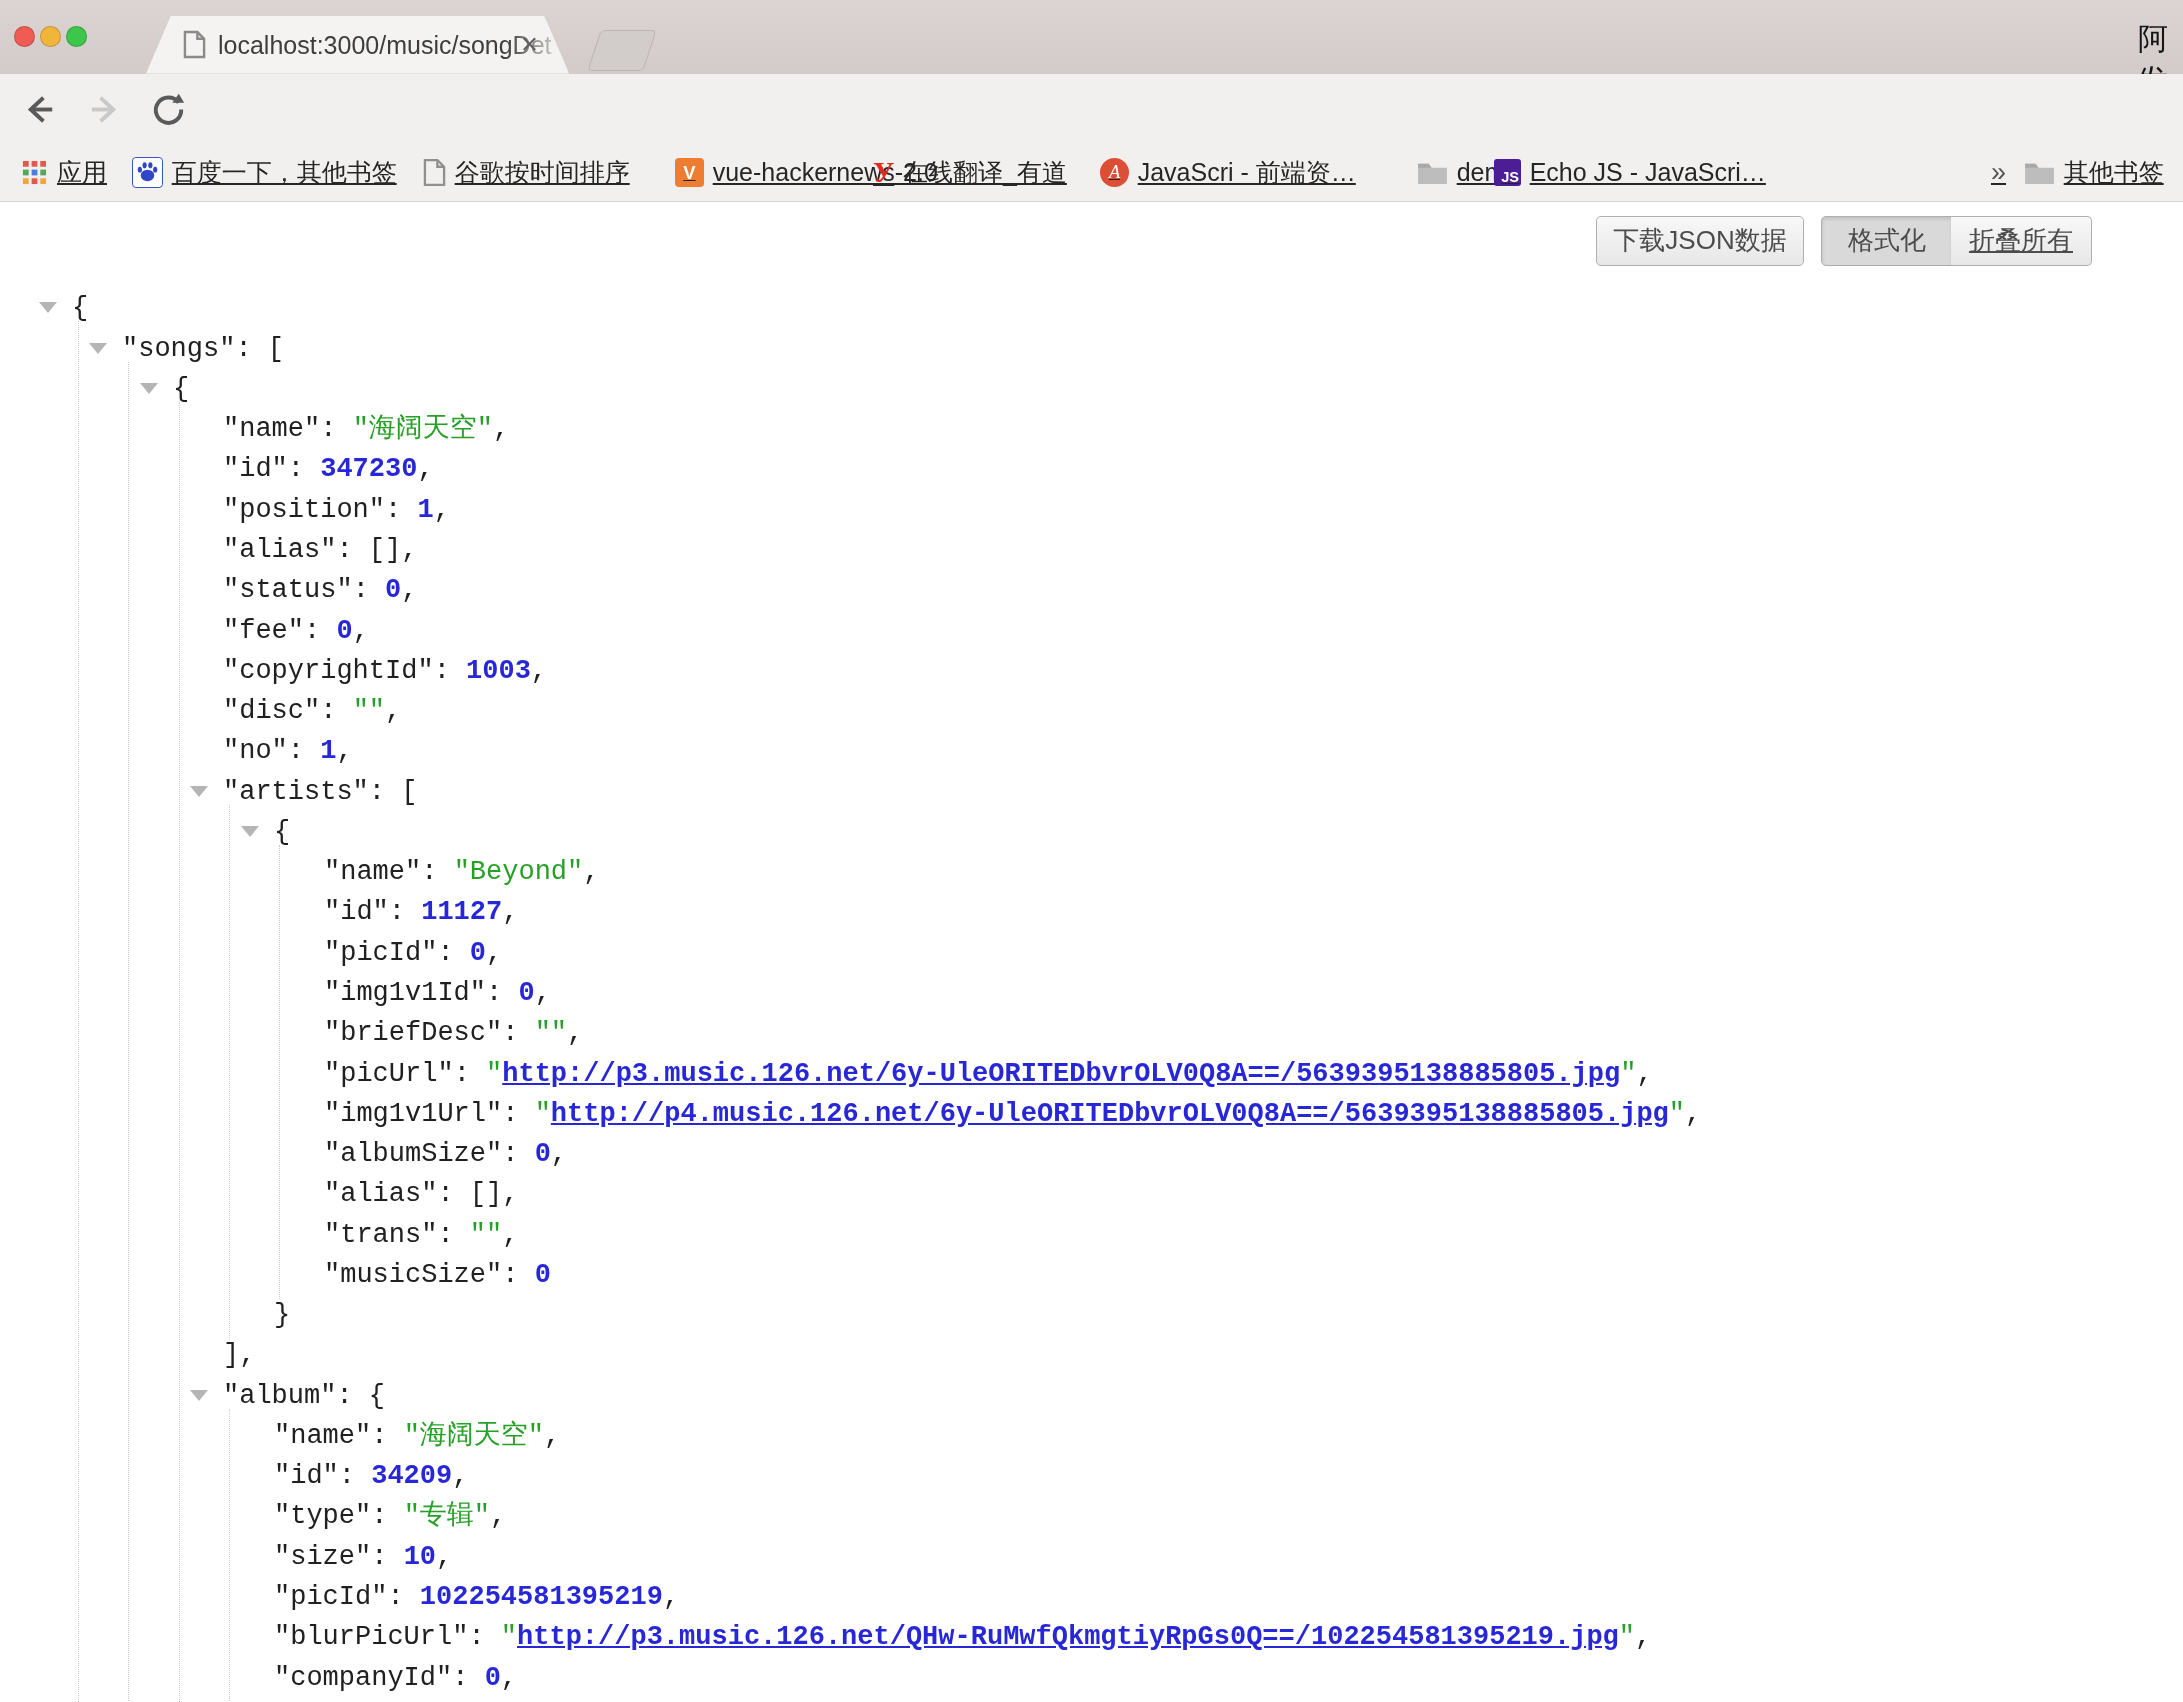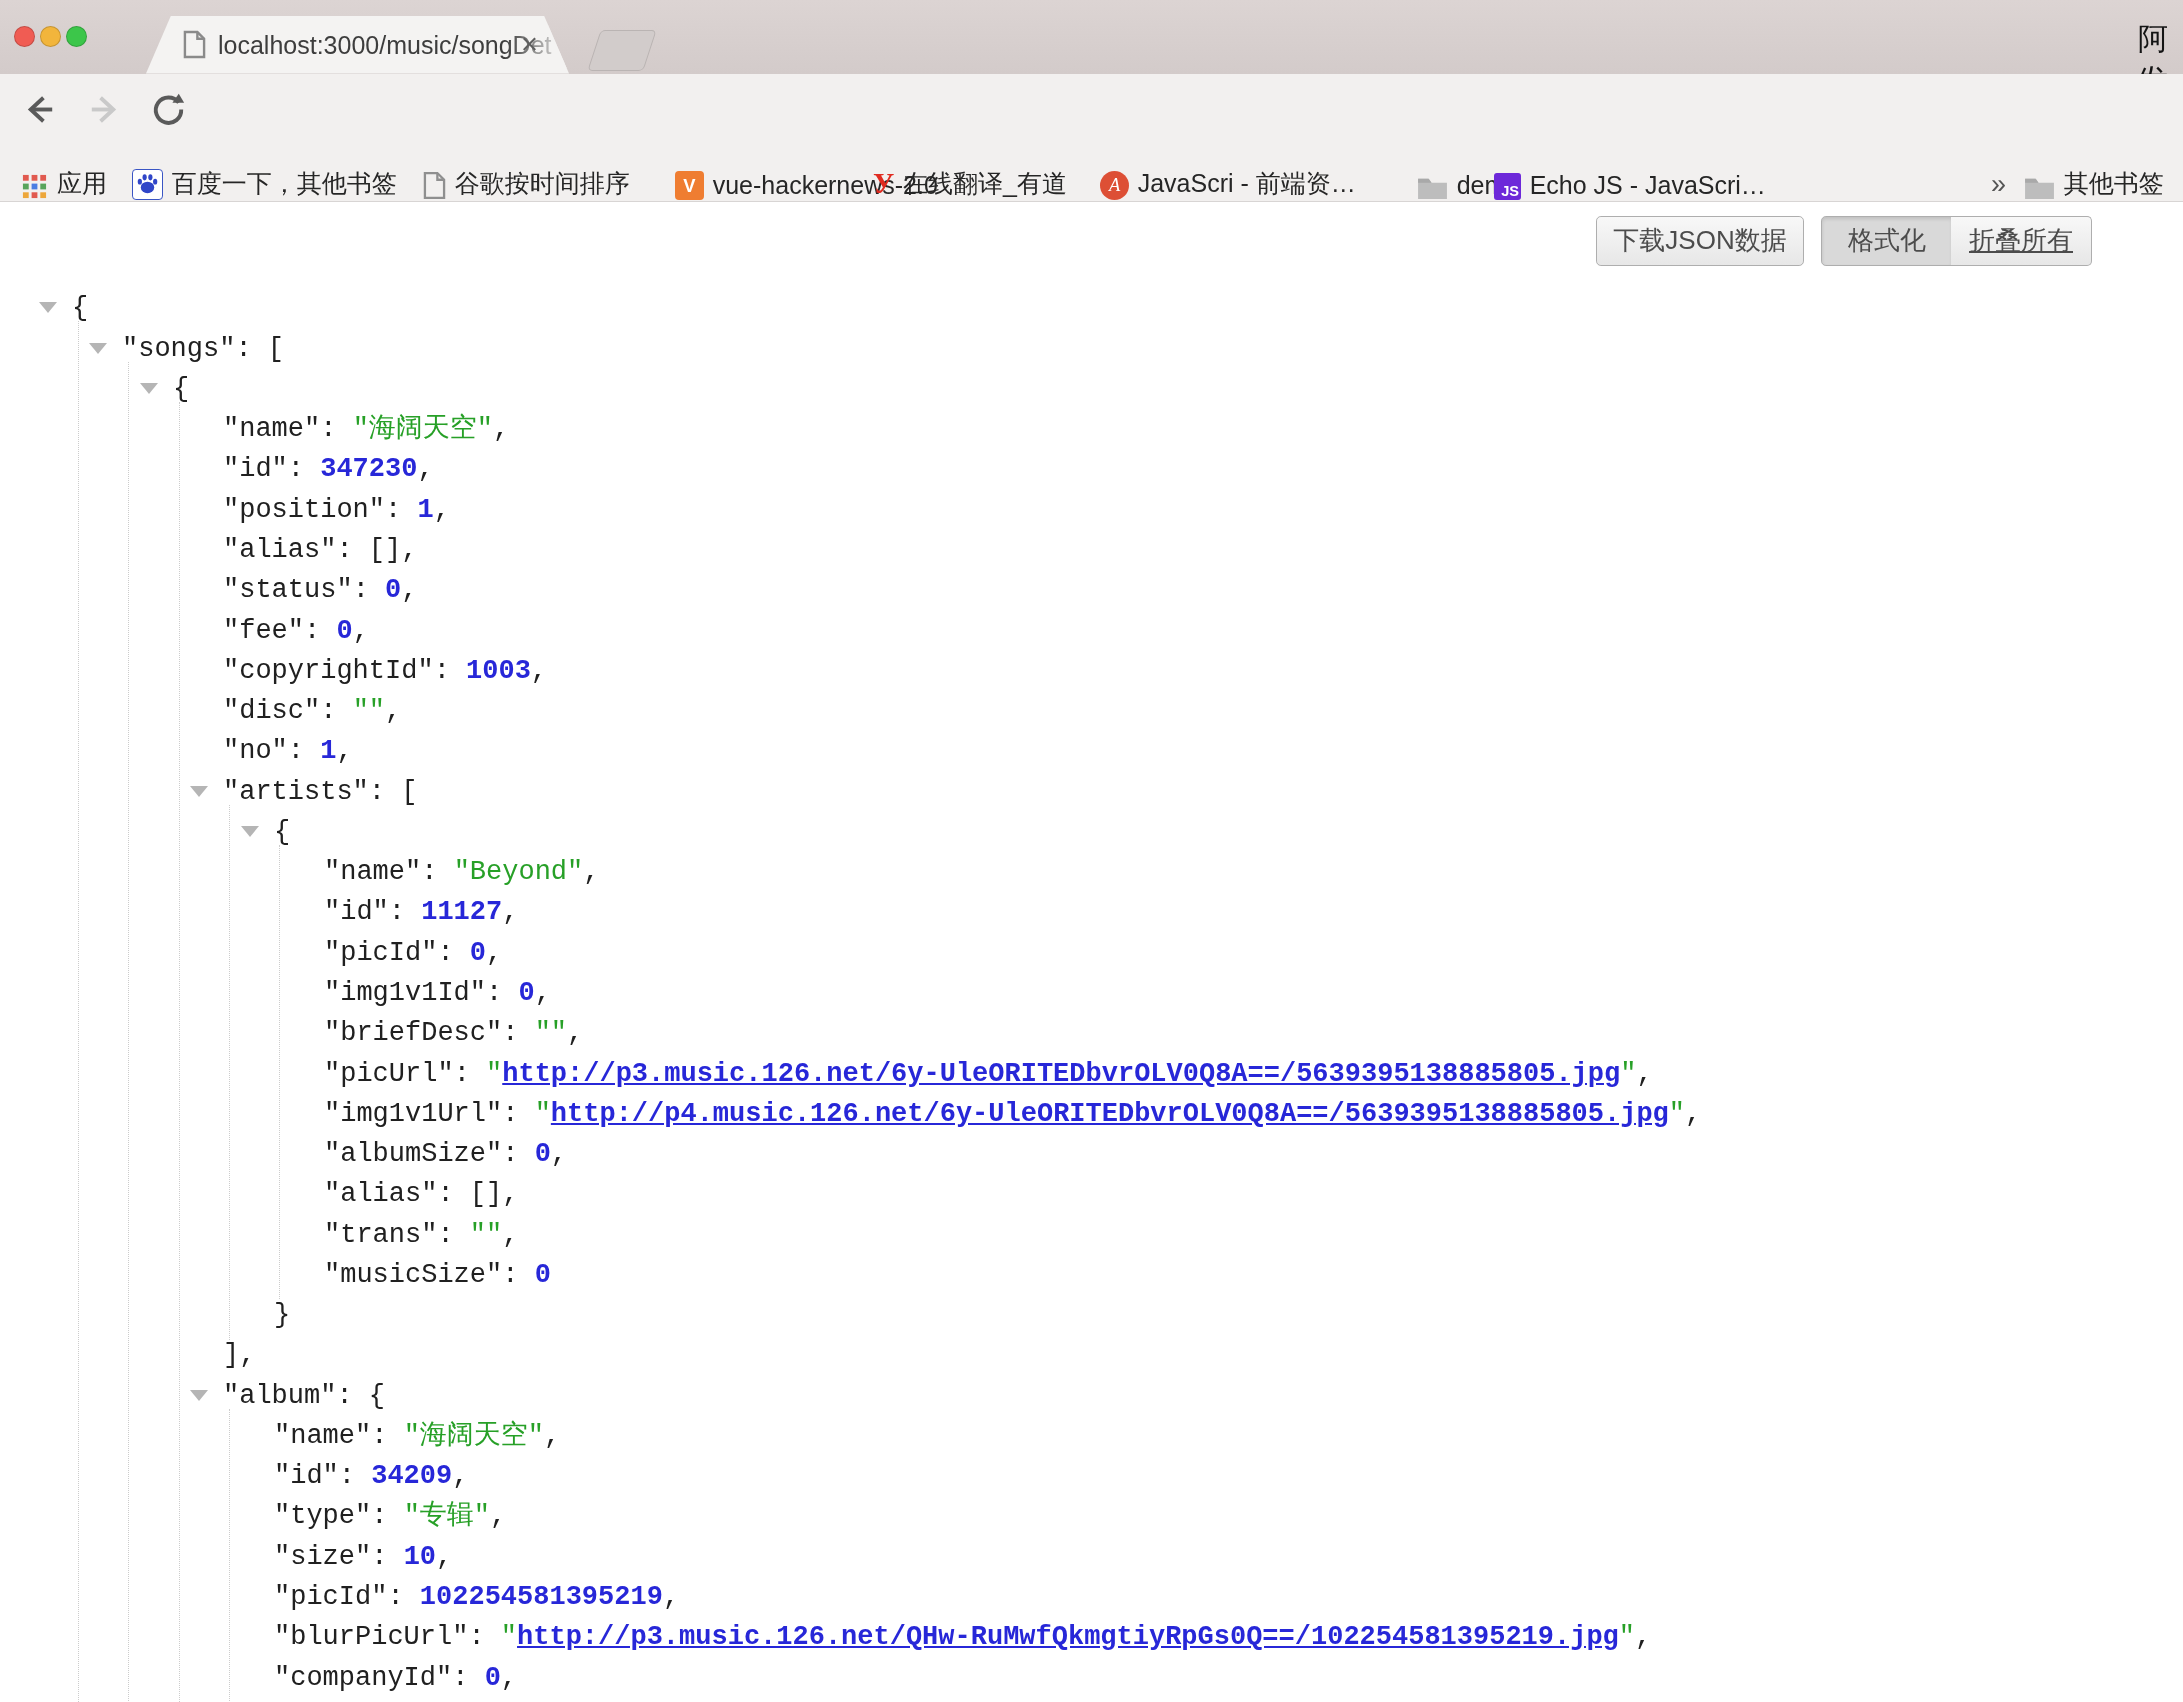--- a/index.html
+++ b/index.html
@@ -54,30 +54,30 @@
   .h5bird { color:#6fa8dc; font-size:11.6px; }
   .menu-dots { display:flex; flex-direction:column; gap:5.8px; }
   .menu-dots i { width:5.8px; height:5.8px; border-radius:50%; background:#6a6a6a; }
   .tr-cjk { position:absolute; right:-1.9px; top:-3.9px; font-size:15.5px; font-weight:bold; color:#111; }
   .tr-en  { position:absolute; left:-1.9px; bottom:-3.9px; font-size:16.5px; font-weight:bold; color:#111; }
   .tr-wrap { position:relative; width:35px; height:35px; }
 
   
   #bookmarks { position:absolute; left:0; top:144px; width:2183px; height:58px;
                background:#f2f0ef; border-bottom:1.9px solid #d8d5d4; }
-  .bm { position:absolute; top:0; height:56px; display:flex; align-items:flex-end; gap:8.7px;
-        font-size:25px; color:#262626; white-space:nowrap; }
+  .bm { position:absolute; top:0; height:56px; display:flex; align-items:center; gap:8.7px;
+        font-size:25px; color:#262626; white-space:nowrap;text-decoration:underline; }
   .bm-ic { display:inline-flex; align-items:center; justify-content:center; }
   .vueorange { width:29px; height:29px; background:#ef7d31; border-radius:3.9px; color:#fff;
                font-weight:bold; font-size:18.4px; text-align:center; line-height:29px; }
   .ydao { color:#e02b20; font-weight:bold; font-size:29px; font-family:"Liberation Serif",serif; }
   .awsm { width:29px; height:29px; border-radius:50%; background:#dd4f35; color:#fff;
           font-family:"Liberation Serif",serif; font-style:italic; font-size:18.4px;
           text-align:center; line-height:29px; }
-  .jsred { width:27px; height:27px; background:#6d28d9; border-radius:2.9px; color:#fff;
+  .jsred { width:27px; height:27px; background:#4c1d95; border-radius:2.9px; color:#fff;
            font-weight:bold; font-size:14.6px; display:flex; align-items:flex-end;
            justify-content:flex-end; padding:0 1.9px 1px 0; }
   .baidubox { width:31px; height:31px; background:#fff; border:1.9px solid #3a55c4; border-radius:3.9px;
               display:flex; align-items:center; justify-content:center; }
   .chev { font-size:27px; color:#555; }
 
   
   #content { position:absolute; left:0; top:202px; width:2183px; height:1500px; background:#fff;border-radius:7px; }
   .pgbtn { position:absolute; top:13.6px; height:50px; border:1.9px solid #aeaeae; border-radius:4.9px;
            font-size:26px; color:#4c4c4c; text-align:center;

